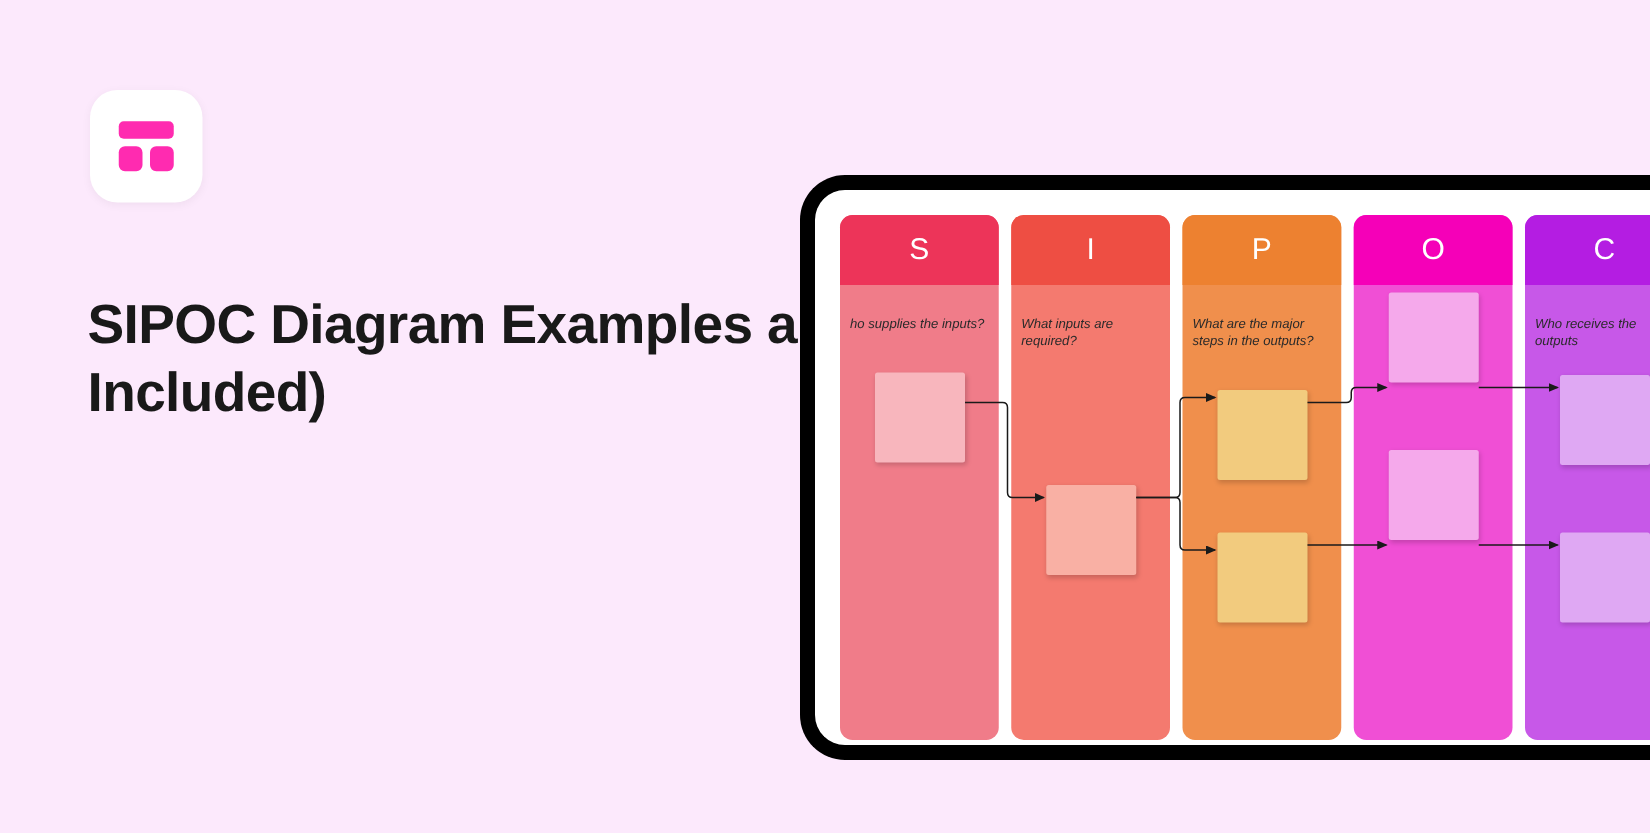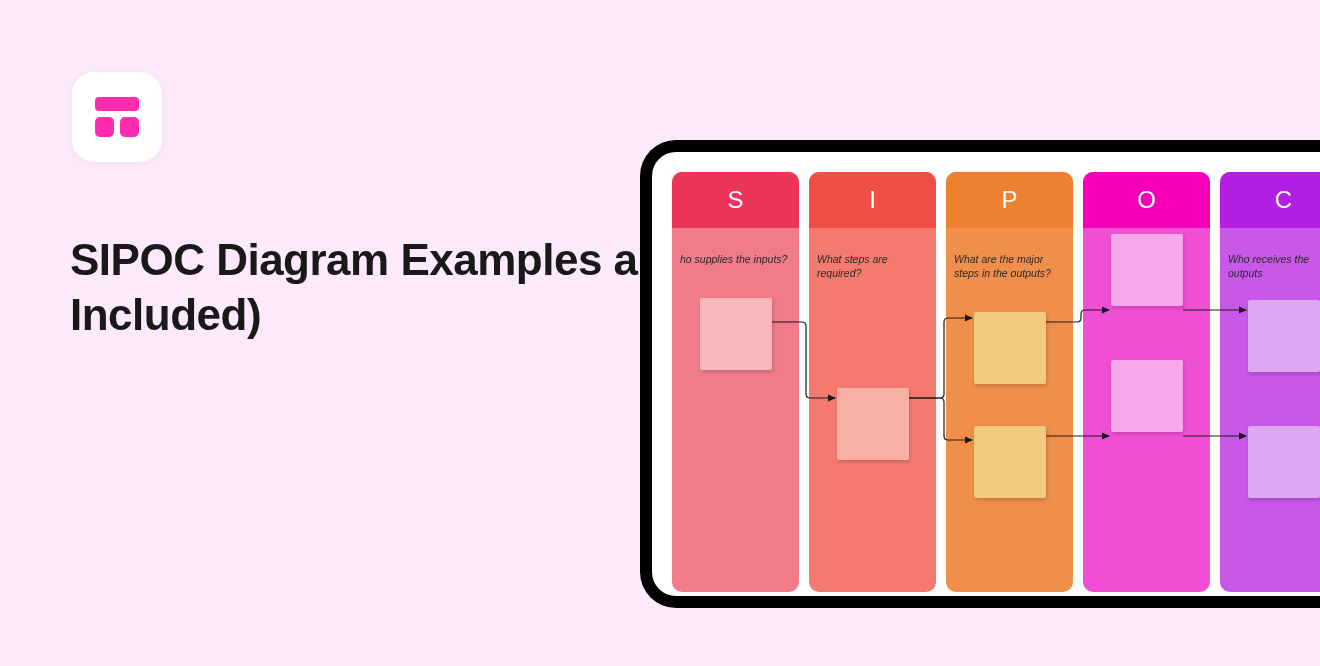--- a/index.html
+++ b/index.html
@@ -168,21 +168,21 @@
     <div class="column col-s">
       <div class="col-header">S</div>
       <div class="col-question">ho supplies the inputs?</div>
       <div class="col-body">
         <div class="sticky sticky-s"></div>
       </div>
     </div>
 
     <div class="column col-i">
       <div class="col-header">I</div>
-      <div class="col-question">What steps are required?</div>
+      <div class="col-question">What inputs are required?</div>
       <div class="col-body">
         <div class="sticky sticky-i"></div>
       </div>
     </div>
 
     <div class="column col-p">
       <div class="col-header">P</div>
       <div class="col-question">What are the major steps in the outputs?</div>
       <div class="col-body">
         <div class="sticky sticky-p1"></div>

